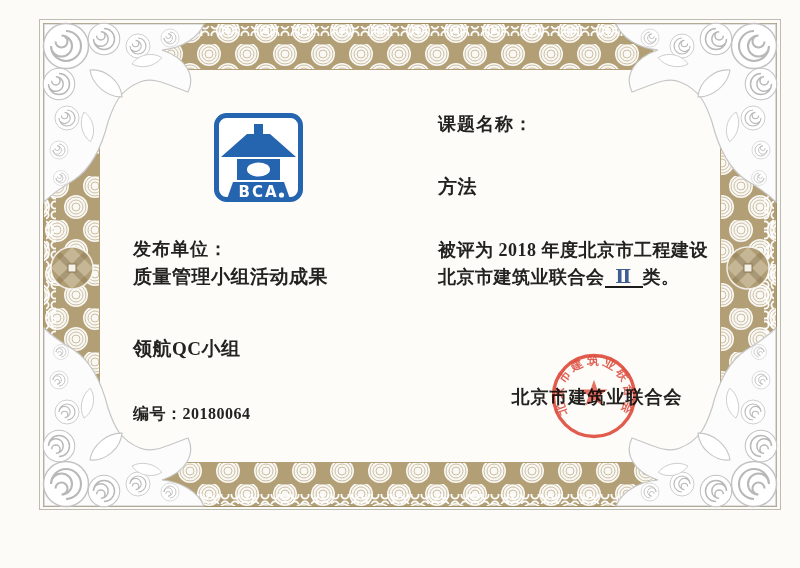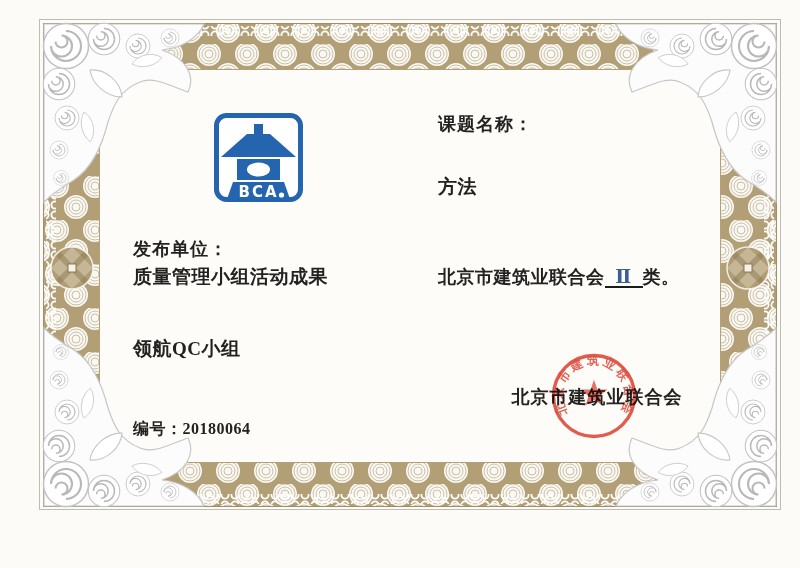--- a/index.html
+++ b/index.html
@@ -4,21 +4,21 @@
 <style>
   html,body{margin:0;padding:0;background:#ffffff;}
   .stage{position:relative;width:800px;height:568px;background:#fcfbf7;overflow:hidden;
          font-family:"Liberation Serif","DejaVu Serif",serif;}
   .bg-svg{position:absolute;left:0;top:0;z-index:1;}
   .content{position:absolute;left:0;top:0;width:800px;height:568px;z-index:2;}
   .txt{position:absolute;font-weight:bold;color:#232220;white-space:nowrap;}
   .lbl{font-size:18px;letter-spacing:1px;}
   .big{font-size:18px;letter-spacing:0.5px;}
   .big19{font-size:19px;letter-spacing:0.5px;}
-  .serial{font-size:16px;letter-spacing:0.5px;margin-top:15px;}
+  .serial{font-size:16px;letter-spacing:0.5px;}
   .footer-line{font-size:18px;letter-spacing:1px;text-align:center;width:240px;}
   .blank{display:inline-block;min-width:34px;text-align:center;border-bottom:2px solid #1b1b1b;
          line-height:1;padding:0 2px;}
   .grade{color:#3e5d95;font-size:19px;font-weight:bold;}
   .logo-svg{position:absolute;left:212px;top:111px;z-index:2;}
   .seal-svg{position:absolute;left:546px;top:348px;z-index:3;mix-blend-mode:multiply;opacity:0.9;}
   .scan-mark{position:absolute;left:7px;top:2px;width:12px;height:7px;border:1px solid #d4d4d0;z-index:1;}
   .scan-top-line{position:absolute;left:55px;top:8px;width:290px;height:1px;background:#e6e4df;z-index:1;}
   .scan-right-line{position:absolute;left:793px;top:0;width:1px;height:568px;background:#dfddd7;z-index:1;}
   .scan-bottom-line{position:absolute;left:390px;top:528px;width:404px;height:1px;background:#e6e4df;z-index:1;}
@@ -120,20 +120,21 @@
     <path d="M21 71 H72 L78 88 H15 Z" fill="#2565b0"></path>
     <text x="46.5" y="85.5" text-anchor="middle" font-family="DejaVu Sans, sans-serif" font-size="15" font-weight="bold" letter-spacing="2" fill="#ffffff">BCA</text>
     <circle cx="69.5" cy="84" r="2.6" fill="#ffffff"></circle>
   </svg>
 
   <div class="content">
 
     <div class="txt lbl" style="left:438px;top:112px;">课题名称：</div>
     <div class="txt big19" style="left:438px;top:174px;">方法</div>
 
+    <div class="txt big" style="left:438px;top:238px;">被评为 2018 年度北京市工程建设</div>
     <div class="txt big" style="left:438px;top:265px;">
       <span>北京市建筑业联合会</span><span class="blank"><span class="grade">Ⅱ</span></span><span>类。</span>
     </div>
 
     <div class="txt lbl" style="left:133px;top:237px;">发布单位：</div>
     <div class="txt big19" style="left:133px;top:264px;">质量管理小组活动成果</div>
     <div class="txt big19" style="left:133px;top:336px;">领航QC小组</div>
 
     <div class="txt serial" style="left:133px;top:404px;">
       <span>编号：</span><span>20180064</span>

